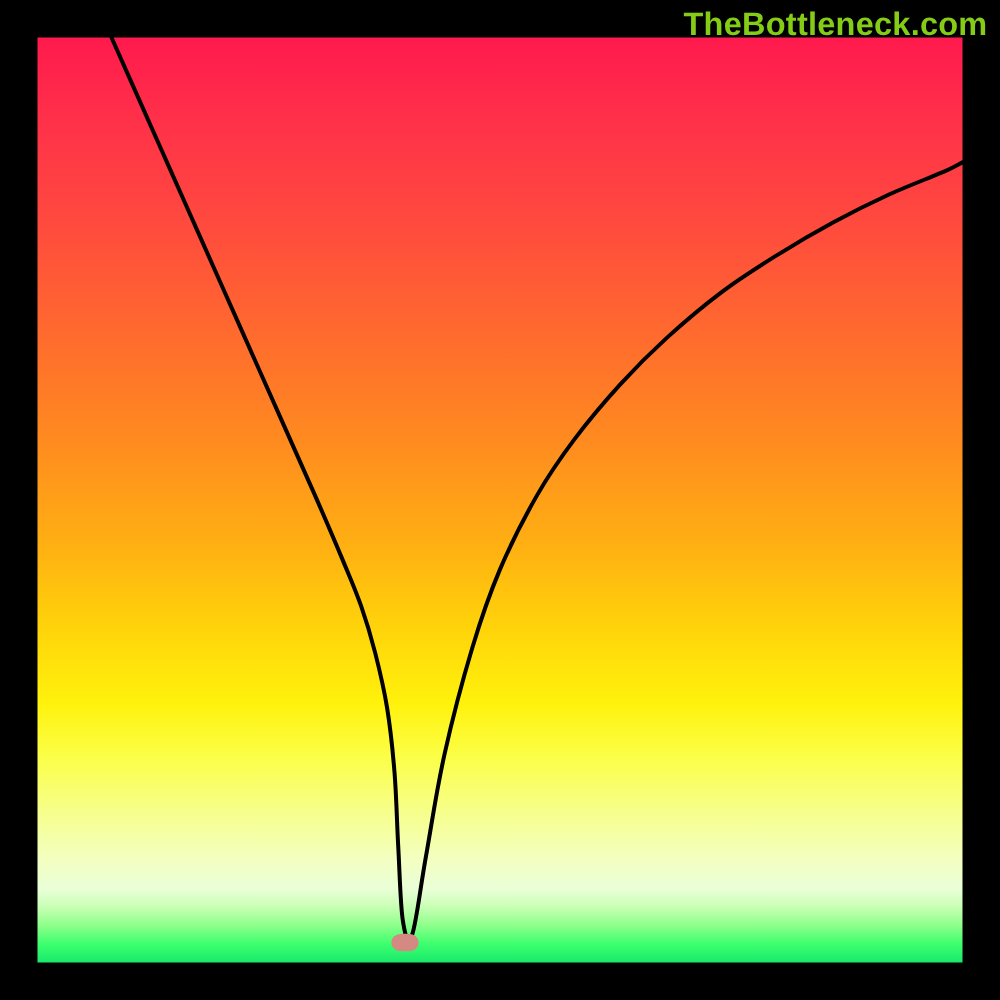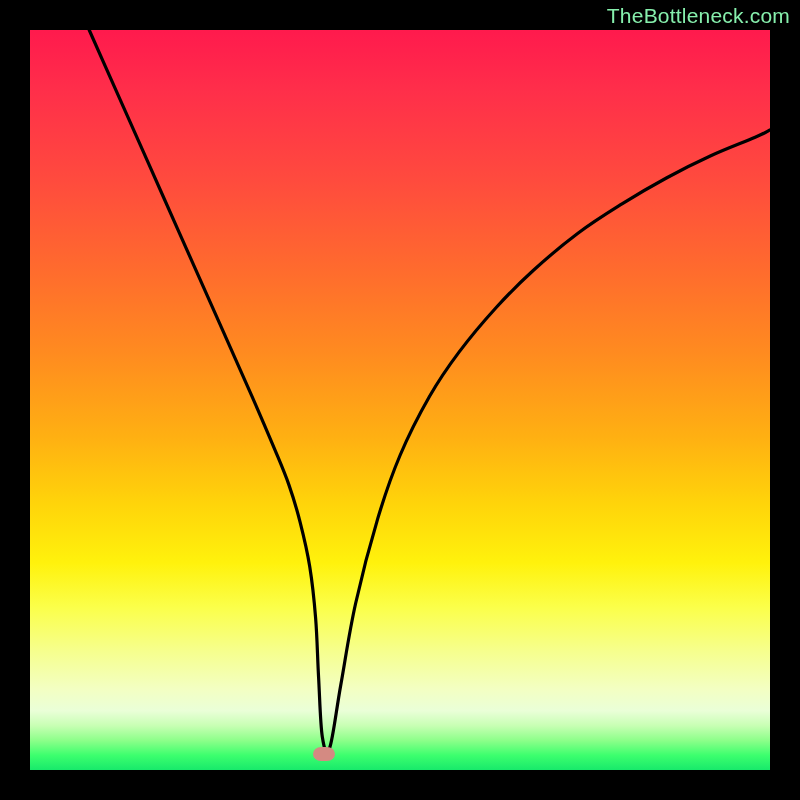--- a/index.html
+++ b/index.html
@@ -43,23 +43,23 @@
       #c8ffb4 94%,
       #8dff8a 96%,
       #3dff6e 98%,
       #18e96b 100%
     );
   }
   .attribution {
     position: absolute;
     top: 4px;
     right: 10px;
-    color: #86efac;
-    font-size: 21px;
-    font-weight: 400;
+    color: #84cc16;
+    font-size: 26px;
+    font-weight: 700;
     letter-spacing: 0.2px;
   }
   svg.curve {
     position: absolute;
     left: 0;
     top: 0;
     width: 740px;
     height: 740px;
     overflow: visible;
   }

